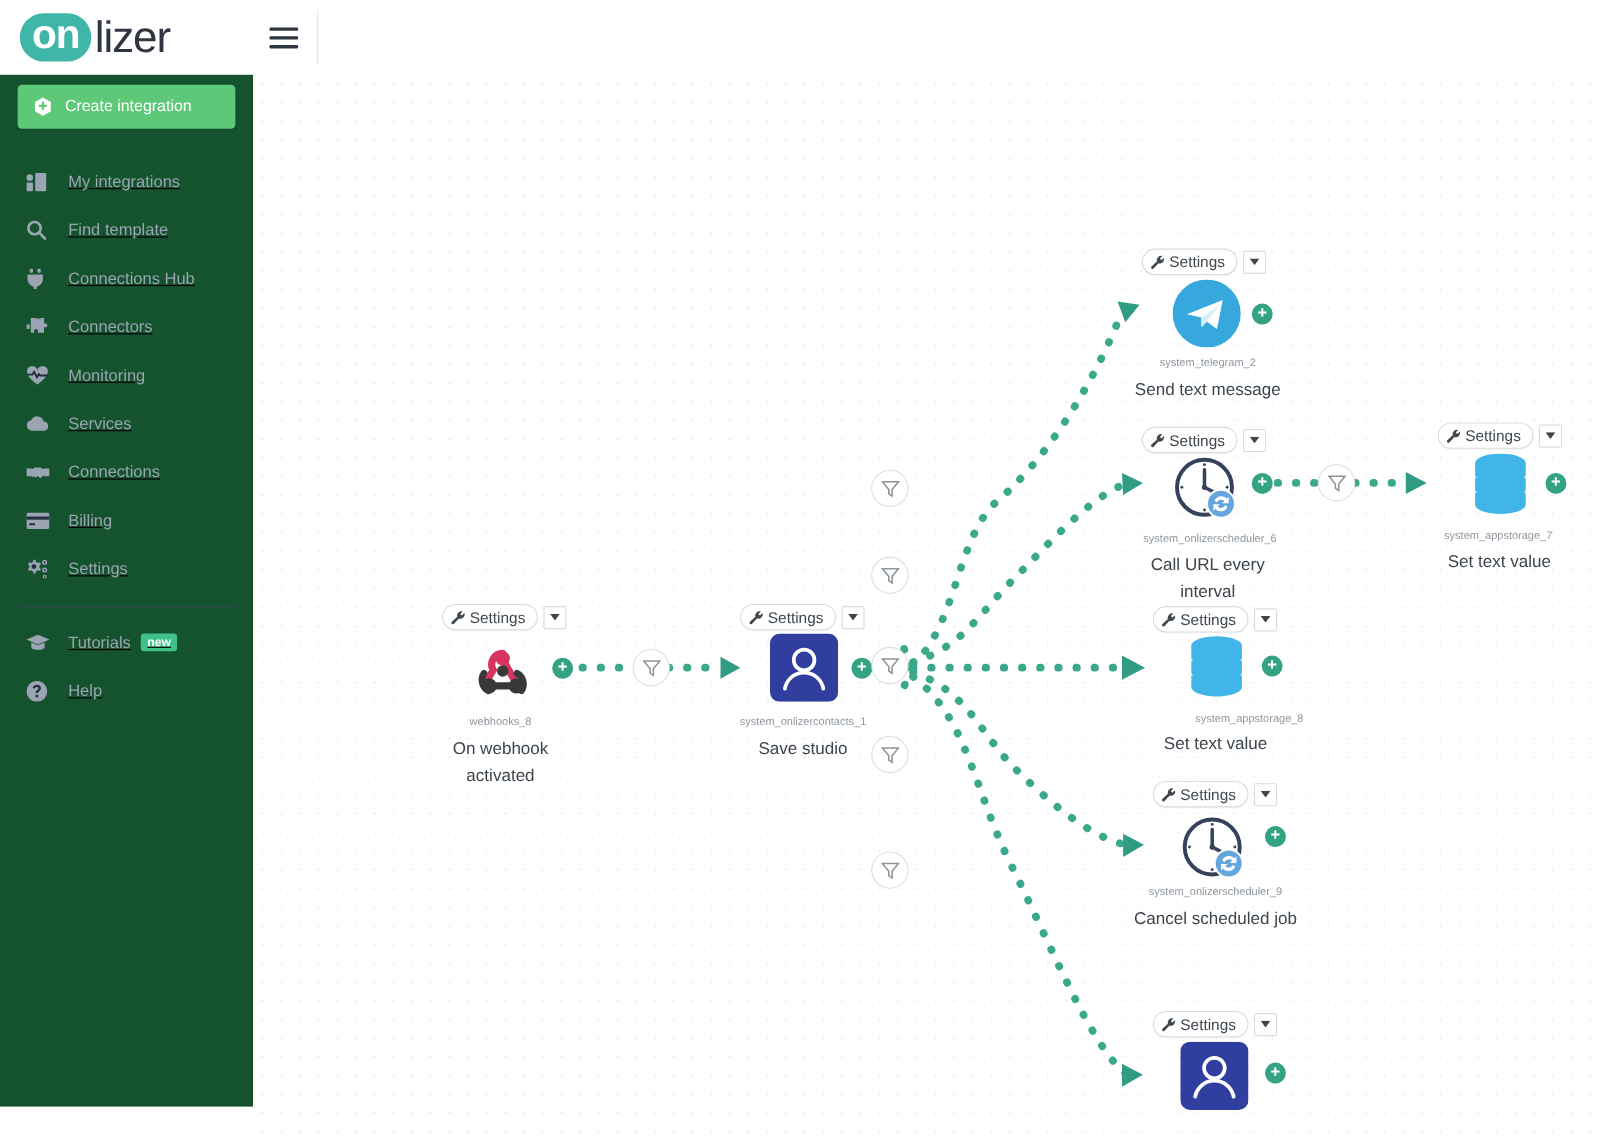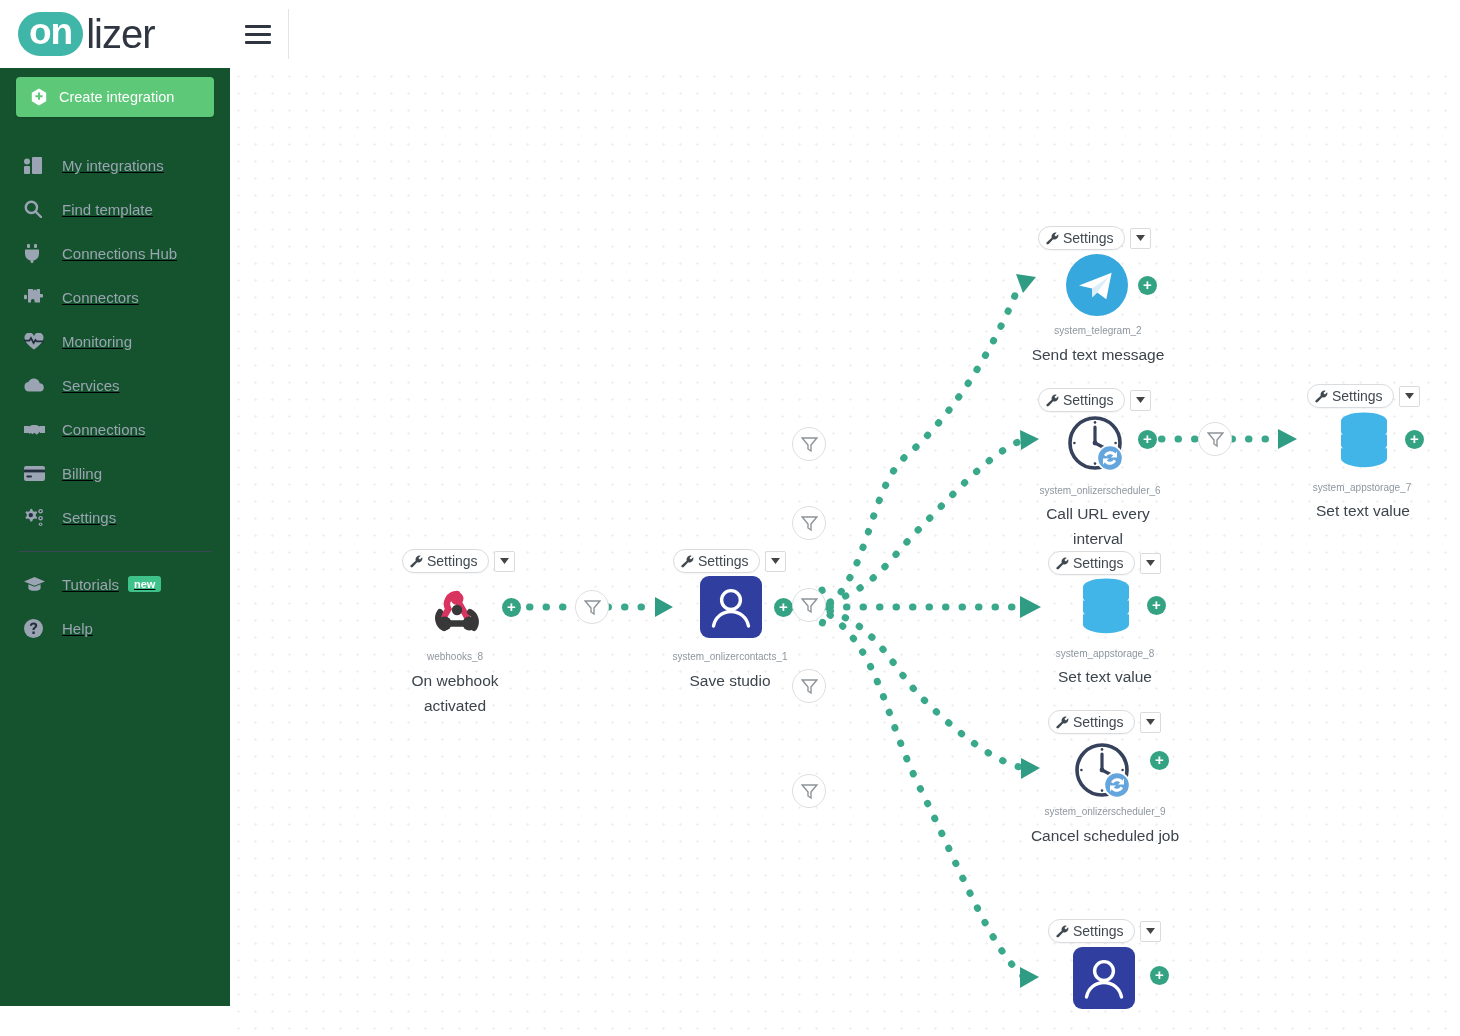--- a/index.html
+++ b/index.html
@@ -651,21 +651,21 @@
       <svg width="60" height="62" viewBox="0 0 60 62">
         <ellipse cx="30" cy="10" rx="23" ry="8.6" fill="#41b4e8"></ellipse>
         <path d="M7 10v10.4c0 4.7 10.3 8.6 23 8.6s23-3.9 23-8.6V10" fill="#41b4e8"></path>
         <path d="M7 23.6V34c0 4.7 10.3 8.6 23 8.6s23-3.9 23-8.6V23.6" fill="#41b4e8"></path>
         <path d="M7 37.2v10.4c0 4.7 10.3 8.6 23 8.6s23-3.9 23-8.6V37.2" fill="#41b4e8"></path>
       </svg>
     </div>
 
     <div class="plus-port" style="left:917px; top:528px;"></div>
 
-    <div class="node-id" style="left:795px; top:580px; width:160px;">system_appstorage_8</div>
+    <div class="node-id" style="left:795px; top:580px; width:160px;text-align:right;">system_appstorage_8</div>
     <div class="node-label" style="left:800px; top:596px;">Set text value</div>
   </div>
 
   <div class="node">
     <div class="node-settings" style="left:818px; top:642px;">
       <div class="settings-pill">
         <span class="wrench">
           <svg width="13" height="13" viewBox="0 0 13 13" fill="#40484f">
             <path d="M12.2 2.3 9.9 4.6 8.4 3.1l2.3-2.3a4 4 0 0 0-5 4.9L.8 10.2a1.3 1.3 0 1 0 1.9 1.9l4.5-4.8a4 4 0 0 0 5-5z"></path>
           </svg>

